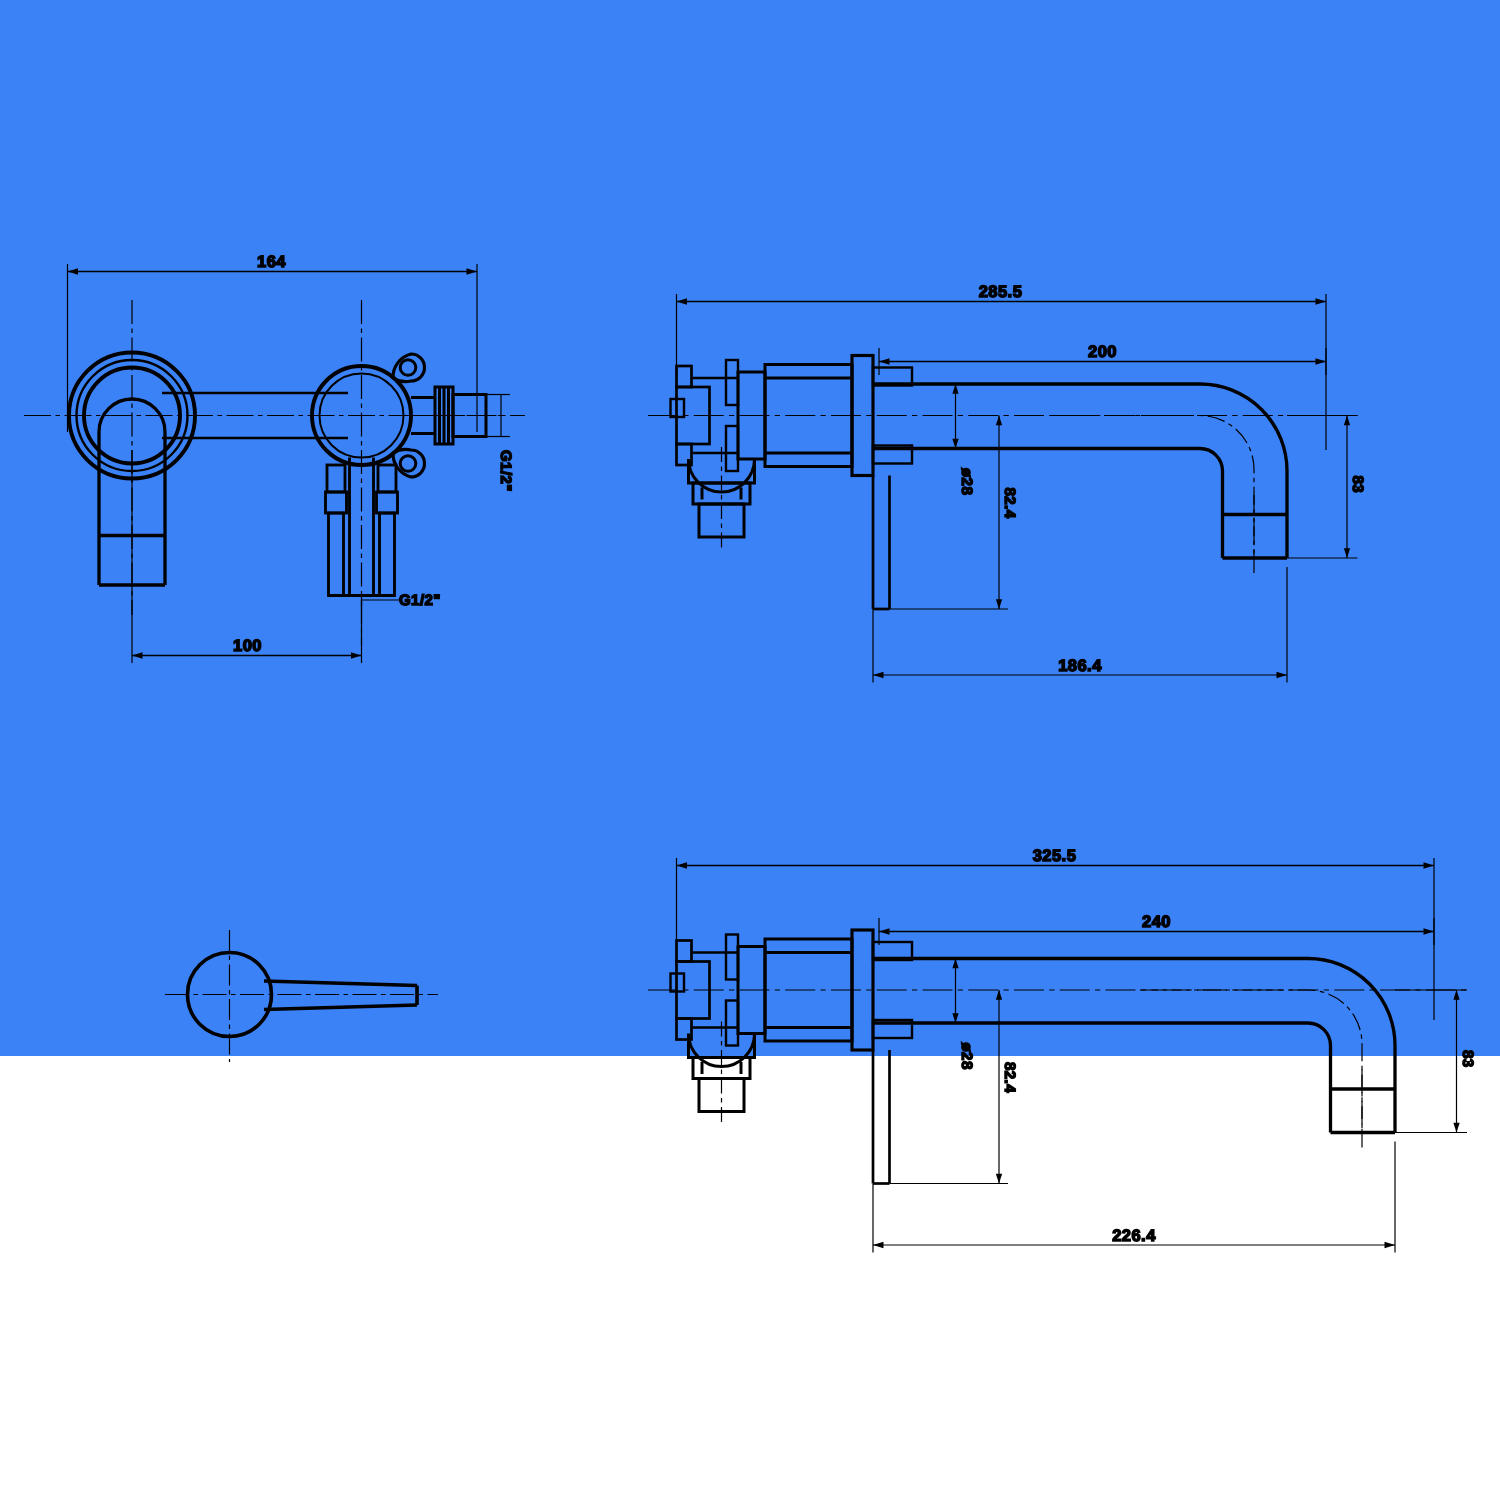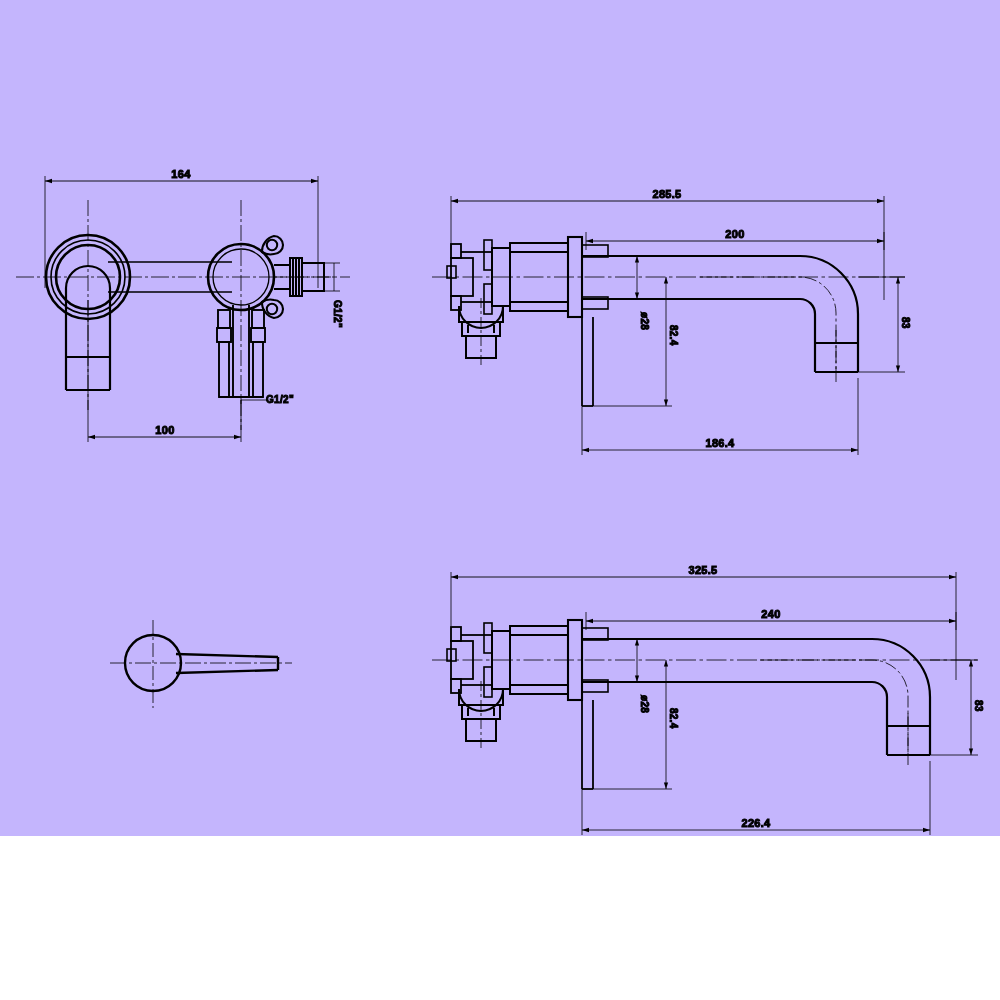--- a/index.html
+++ b/index.html
@@ -4,22 +4,22 @@
 <style>
   html,body{margin:0;padding:0;background:#ffffff;}
   body{
     width:1000px;height:1000px;
     font-family:"Liberation Sans", sans-serif;
     color:#000;
     overflow:hidden;
   }
   #sheet{
     position:relative;
-    width:1000px;height:836px;
-    background:#c4b5fd;
+    width:1000px;height:704px;
+    background:#3b82f6;
   }
   #sheet svg{position:absolute;top:0;left:0;display:block;}
   .dimtext{
     font-family:"Liberation Sans", sans-serif;
     font-size:11px;
     font-weight:bold;
     fill:#000;
     letter-spacing:0.3px;
   }
   .dimtext.small{font-size:10px;}

